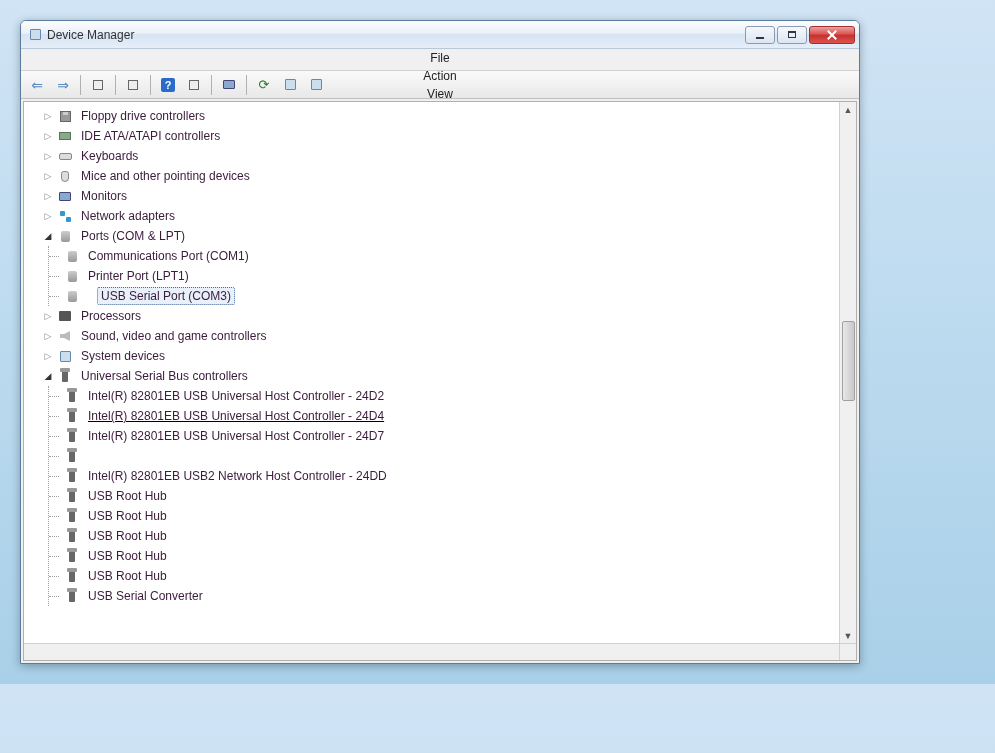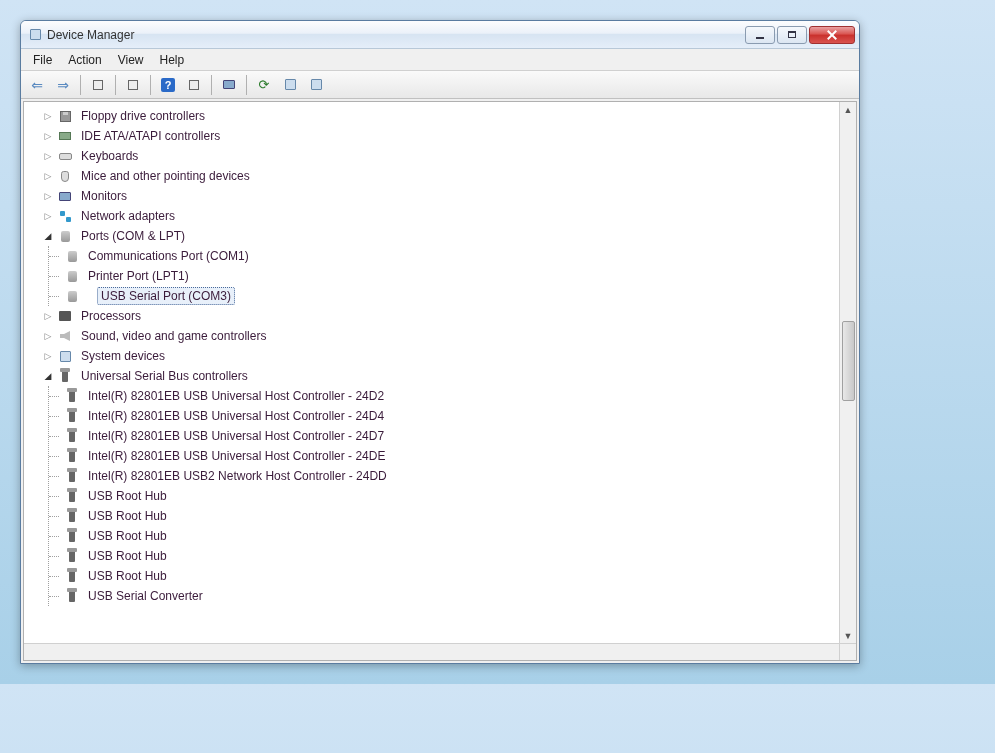--- a/index.html
+++ b/index.html
@@ -61,20 +61,21 @@
   .min-shape { width:8px; height:2px; background:#334; margin-top:6px;}
   .max-shape { width:8px; height:7px; border:1px solid #334; border-top-width:2px; }
 
   .menubar {
     height: 22px;
     background: #f0f0f0;
     display: flex;
     align-items: center;
     padding: 0 4px;
     border-bottom: 1px solid #d0d0d0;
+    flex-direction: column;
   }
   .menu-item {
     padding: 2px 8px;
     color: #222;
     cursor: pointer;
   }
 
   .toolbar {
     height: 28px;
     background: linear-gradient(to bottom, #fafafa, #e8e8e8);
@@ -349,40 +350,39 @@
           <span class="label">Universal Serial Bus controllers</span>
         </div>
         <div class="child-wrap" style="margin-left: 6px; border-left: 1px dotted rgb(160, 160, 160); padding-left: 0px;">
           <div class="tree-row" style="padding-left: 16px;">
             <span style="display: inline-block; width: 10px; border-top: 1px dotted rgb(160, 160, 160); margin-left: -16px; margin-right: 4px; position: relative; top: 0px;"></span>
             <span class="node-icon">
               <span class="ico-usb"></span>
             </span>
             <span class="label">Intel(R) 82801EB USB Universal Host Controller - 24D2</span>
           </div>
-          <div class="tree-row" style="padding-left: 16px;">
+          <div class="tree-row" style="padding-left: 16px; text-decoration: underline;">
             <span style="display: inline-block; width: 10px; border-top: 1px dotted rgb(160, 160, 160); margin-left: -16px; margin-right: 4px; position: relative; top: 0px;"></span>
             <span class="node-icon">
               <span class="ico-usb"></span>
             </span>
             <span class="label">Intel(R) 82801EB USB Universal Host Controller - 24D4</span>
           </div>
           <div class="tree-row" style="padding-left: 16px;">
             <span style="display: inline-block; width: 10px; border-top: 1px dotted rgb(160, 160, 160); margin-left: -16px; margin-right: 4px; position: relative; top: 0px;"></span>
             <span class="node-icon">
               <span class="ico-usb"></span>
             </span>
             <span class="label">Intel(R) 82801EB USB Universal Host Controller - 24D7</span>
           </div>
           <div class="tree-row" style="padding-left: 16px;">
             <span style="display: inline-block; width: 10px; border-top: 1px dotted rgb(160, 160, 160); margin-left: -16px; margin-right: 4px; position: relative; top: 0px;"></span>
             <span class="node-icon">
               <span class="ico-usb"></span>
             </span>
-            <span class="label">Intel(R) 82801EB USB Universal Host Controller - 24DE</span>
           </div>
           <div class="tree-row" style="padding-left: 16px;">
             <span style="display: inline-block; width: 10px; border-top: 1px dotted rgb(160, 160, 160); margin-left: -16px; margin-right: 4px; position: relative; top: 0px;"></span>
             <span class="node-icon">
               <span class="ico-usb"></span>
             </span>
             <span class="label">Intel(R) 82801EB USB2 Network Host Controller - 24DD</span>
           </div>
           <div class="tree-row" style="padding-left: 16px;">
             <span style="display: inline-block; width: 10px; border-top: 1px dotted rgb(160, 160, 160); margin-left: -16px; margin-right: 4px; position: relative; top: 0px;"></span>

